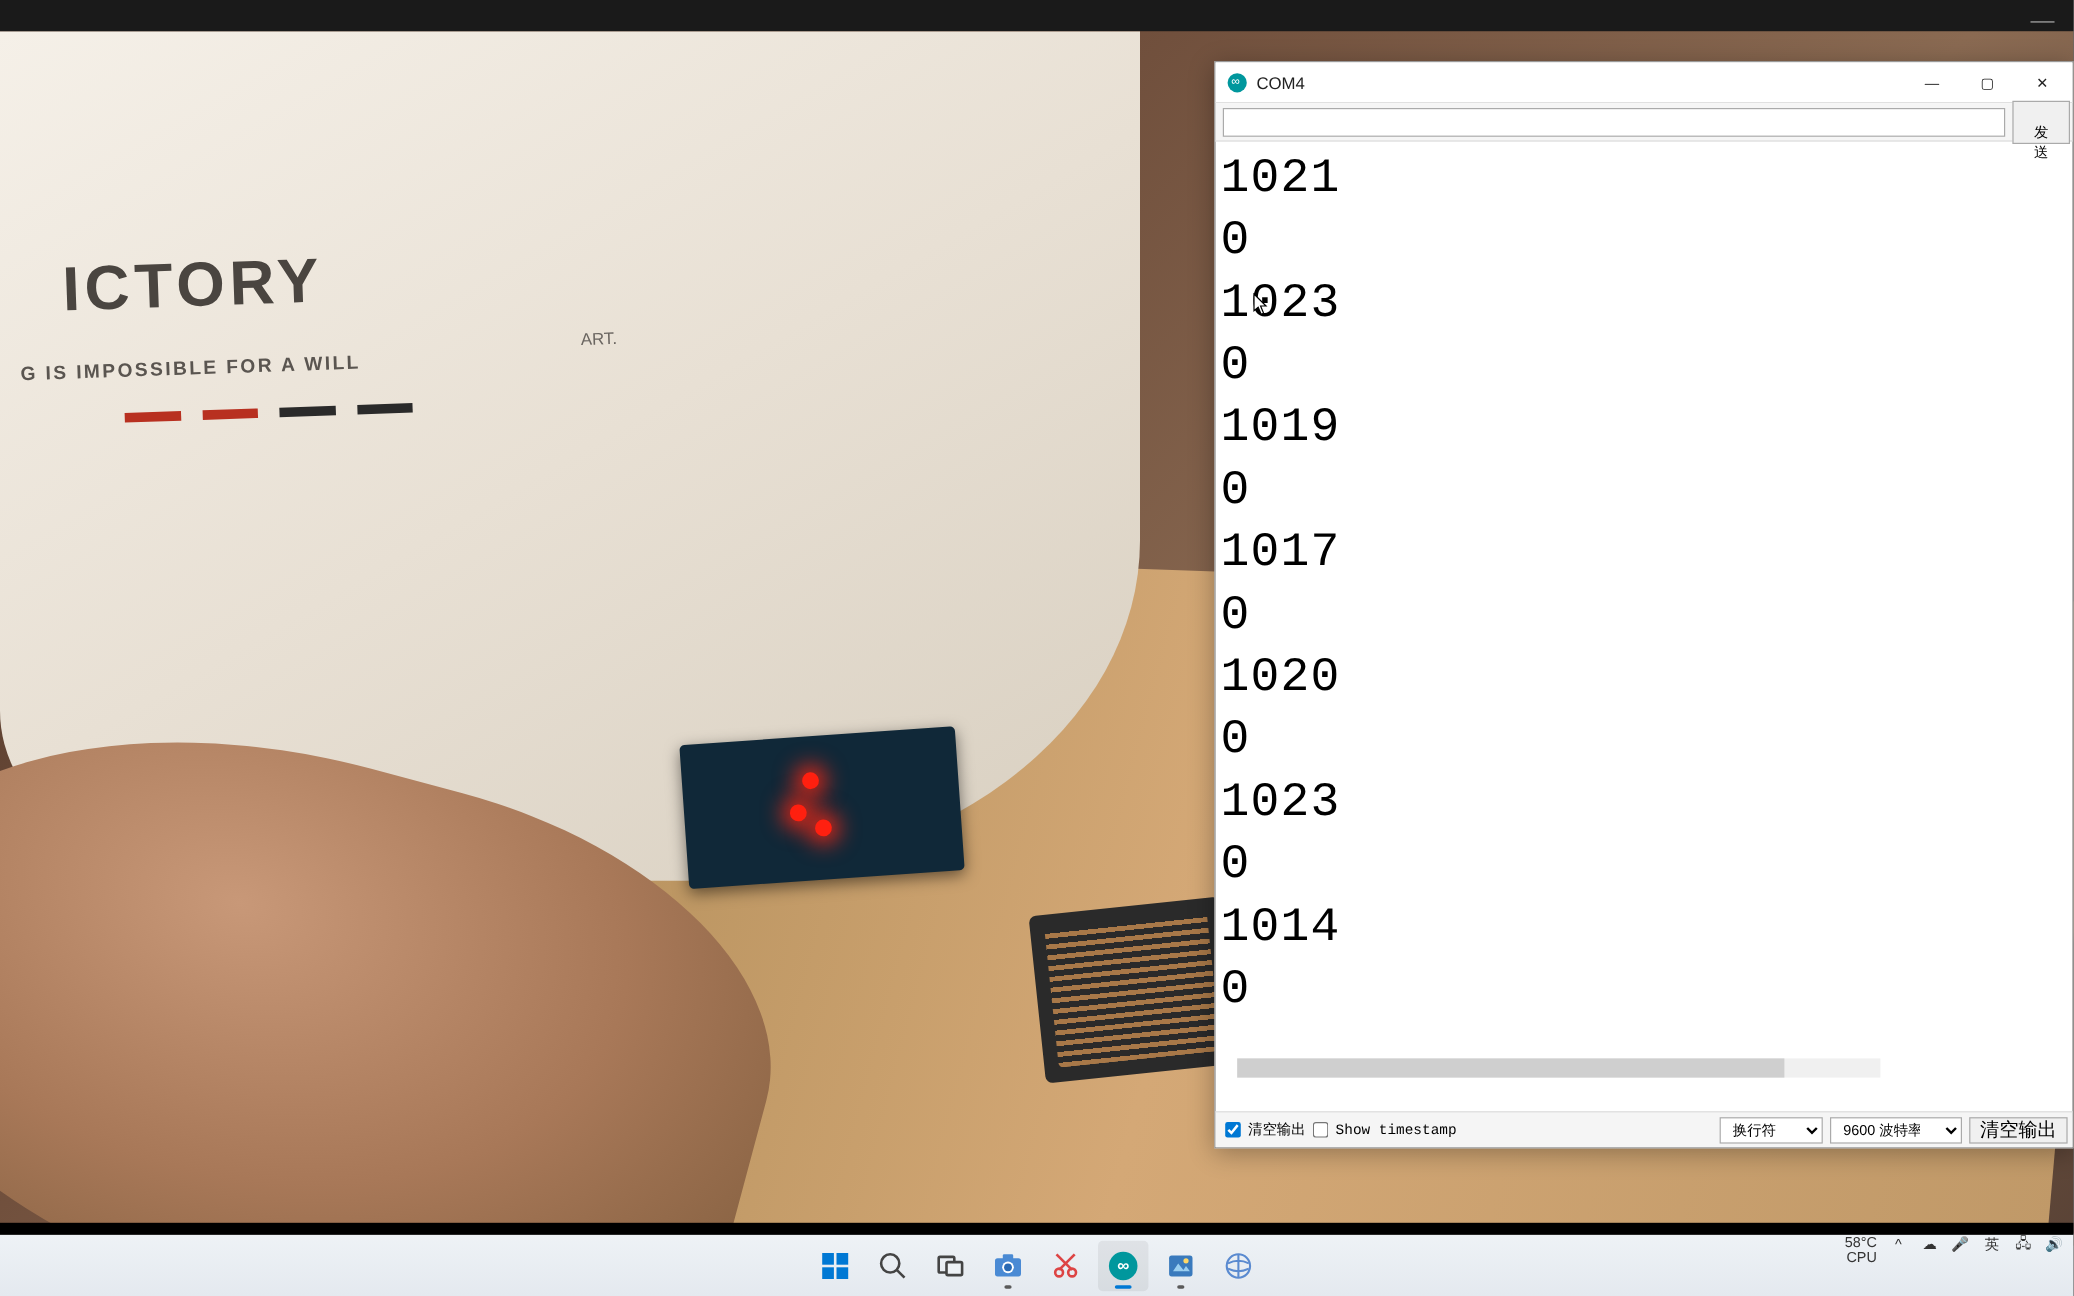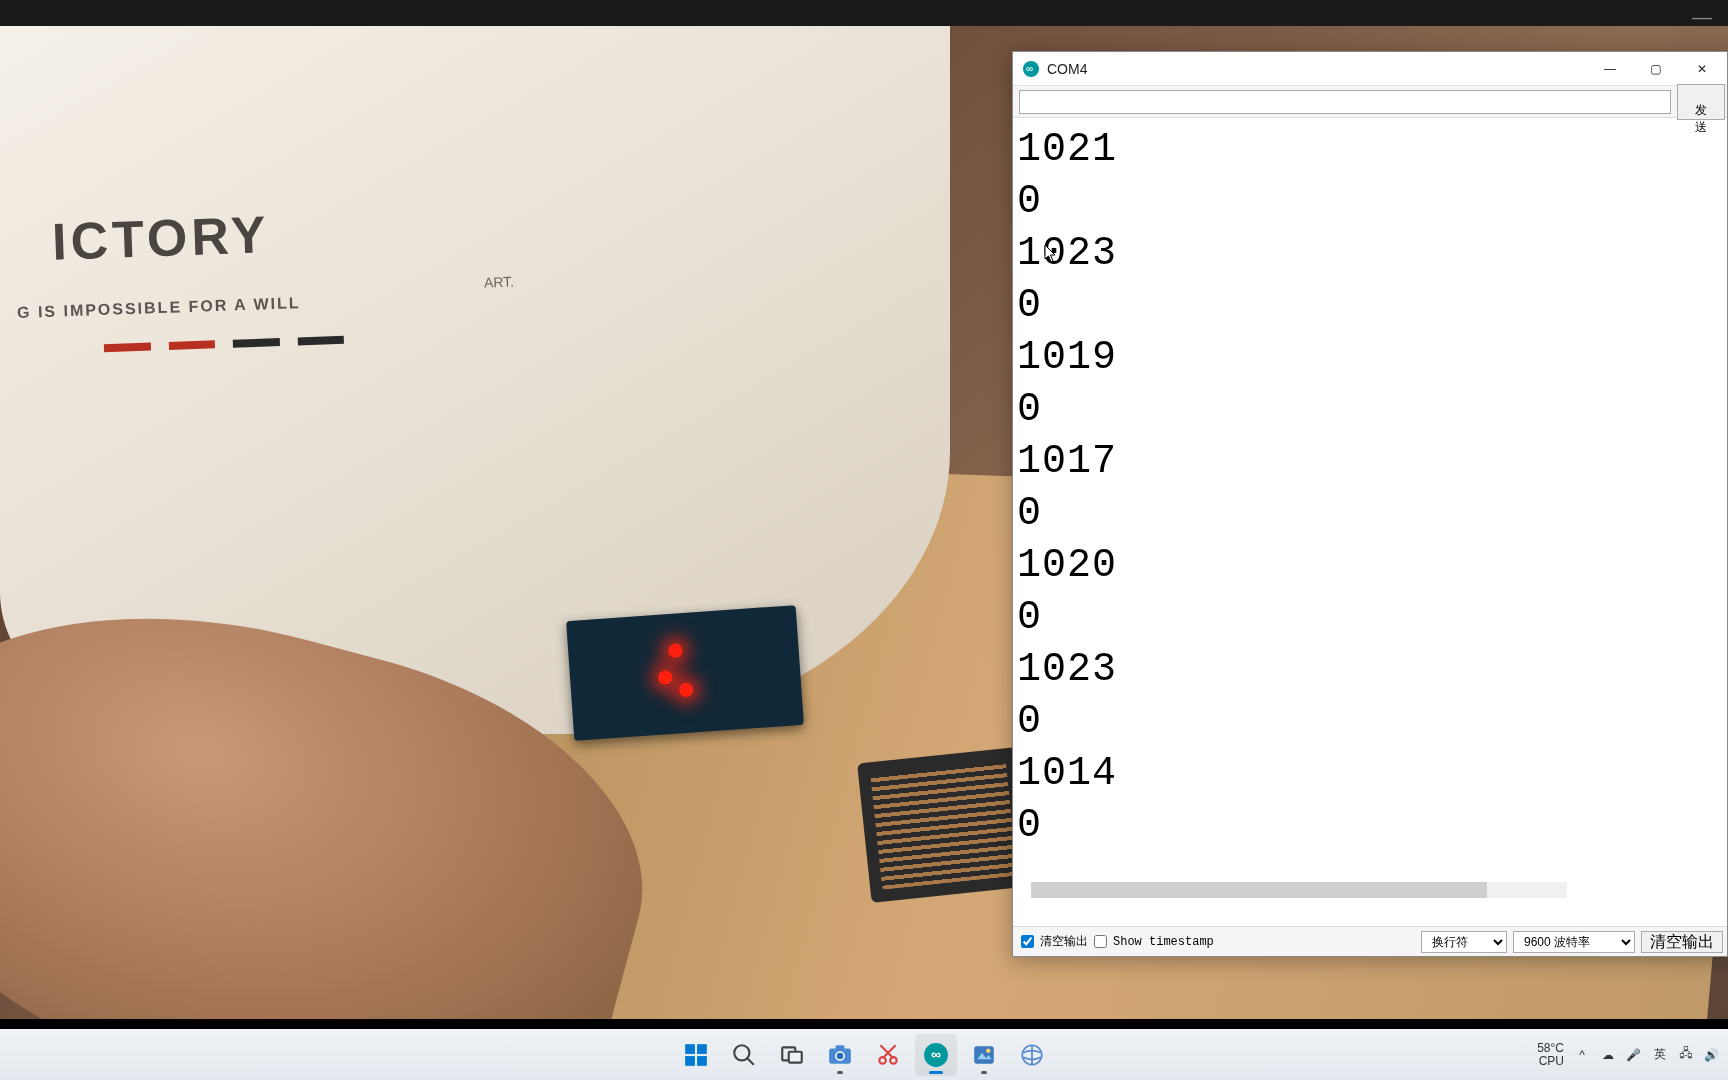--- a/index.html
+++ b/index.html
@@ -291,21 +291,21 @@
     }
     .tb-item svg { width: 26px; height: 26px; }
     .tb-item .active-dot {
       position: absolute; bottom: 2px; width: 6px; height: 3px; border-radius: 2px; background: #5a5a5a;
     }
     .tb-item { position: relative; }
     
     .tb-right {
       position: absolute;
       right: 8px;
-      display: flex; align-items: center; gap: 10px;
+      display: flex; gap: 10px;
       height: 100%;
       font-size: 12px;
       color: #333;
     }
     .tray-icon { width: 16px; height: 16px; display:flex; align-items:center; justify-content:center; }
     .temp { display: flex; flex-direction: column; align-items: flex-end; line-height: 13px; font-size: 12px;}
     
     .win-minimize {
       position:absolute; right:6px; top:6px;
       width:40px; height:20px;
@@ -384,21 +384,21 @@
     </div>
     <div class="sw-footer">
       <input type="checkbox" class="sw-chk" checked="" style="">
       <span>清空输出</span>
       <input type="checkbox" class="sw-chk" style="">
       <span style="font-family:'Courier New',monospace;">Show timestamp</span>
       <div class="flex"></div>
       <select class="sw-select" style="width:86px">
         <option>换行符</option>
       </select>
-      <select class="sw-select" style="width:122px">
+      <select class="sw-select" style="width:110px">
         <option>9600 波特率</option>
       </select>
       <button class="sw-clear">清空输出</button>
     </div>
   </div>
 
   <svg class="cursor-arrow" viewBox="0 0 14 20">
     <path d="M1 1 L1 15 L4.5 12 L7 18 L9 17 L6.5 11 L11 11 Z" fill="#fff" stroke="#000" stroke-width="1"></path>
   </svg>
 

